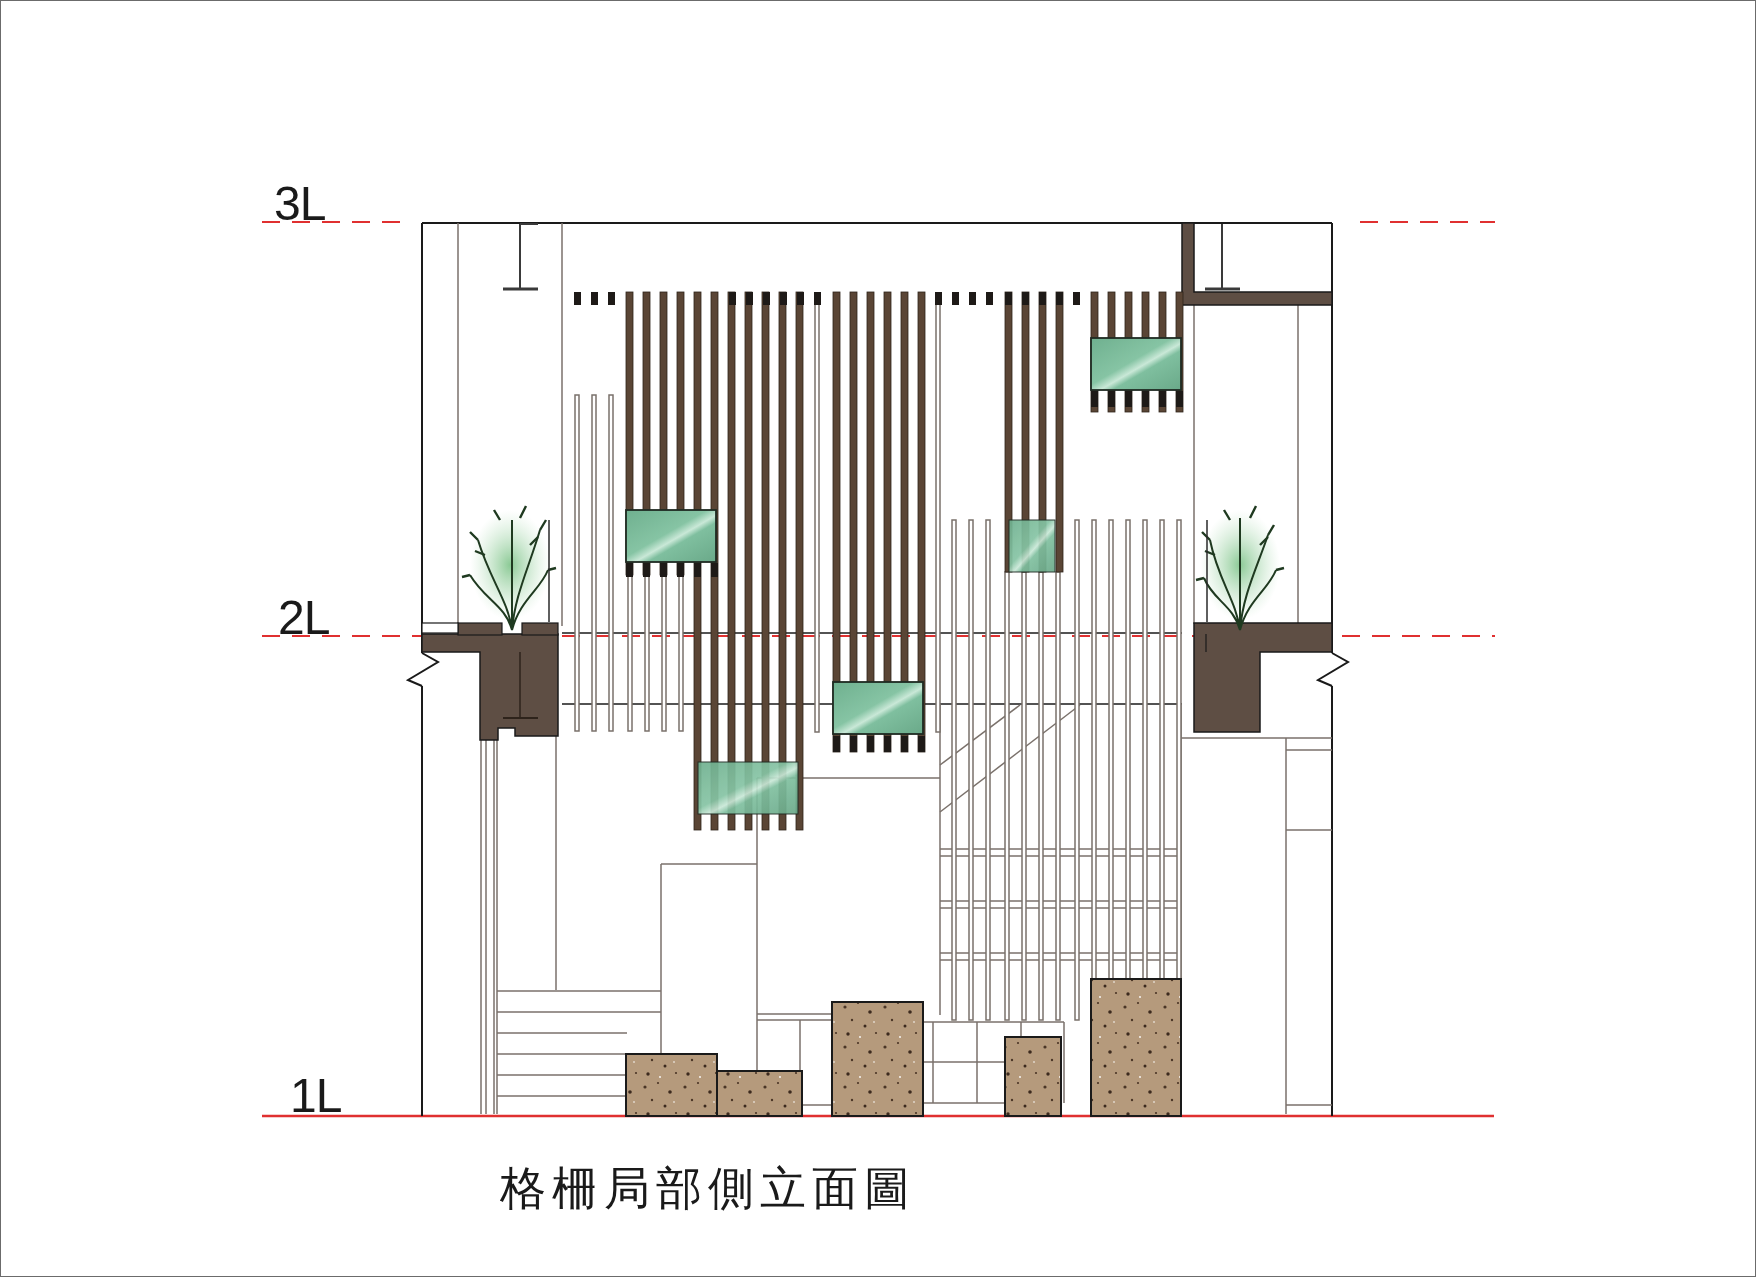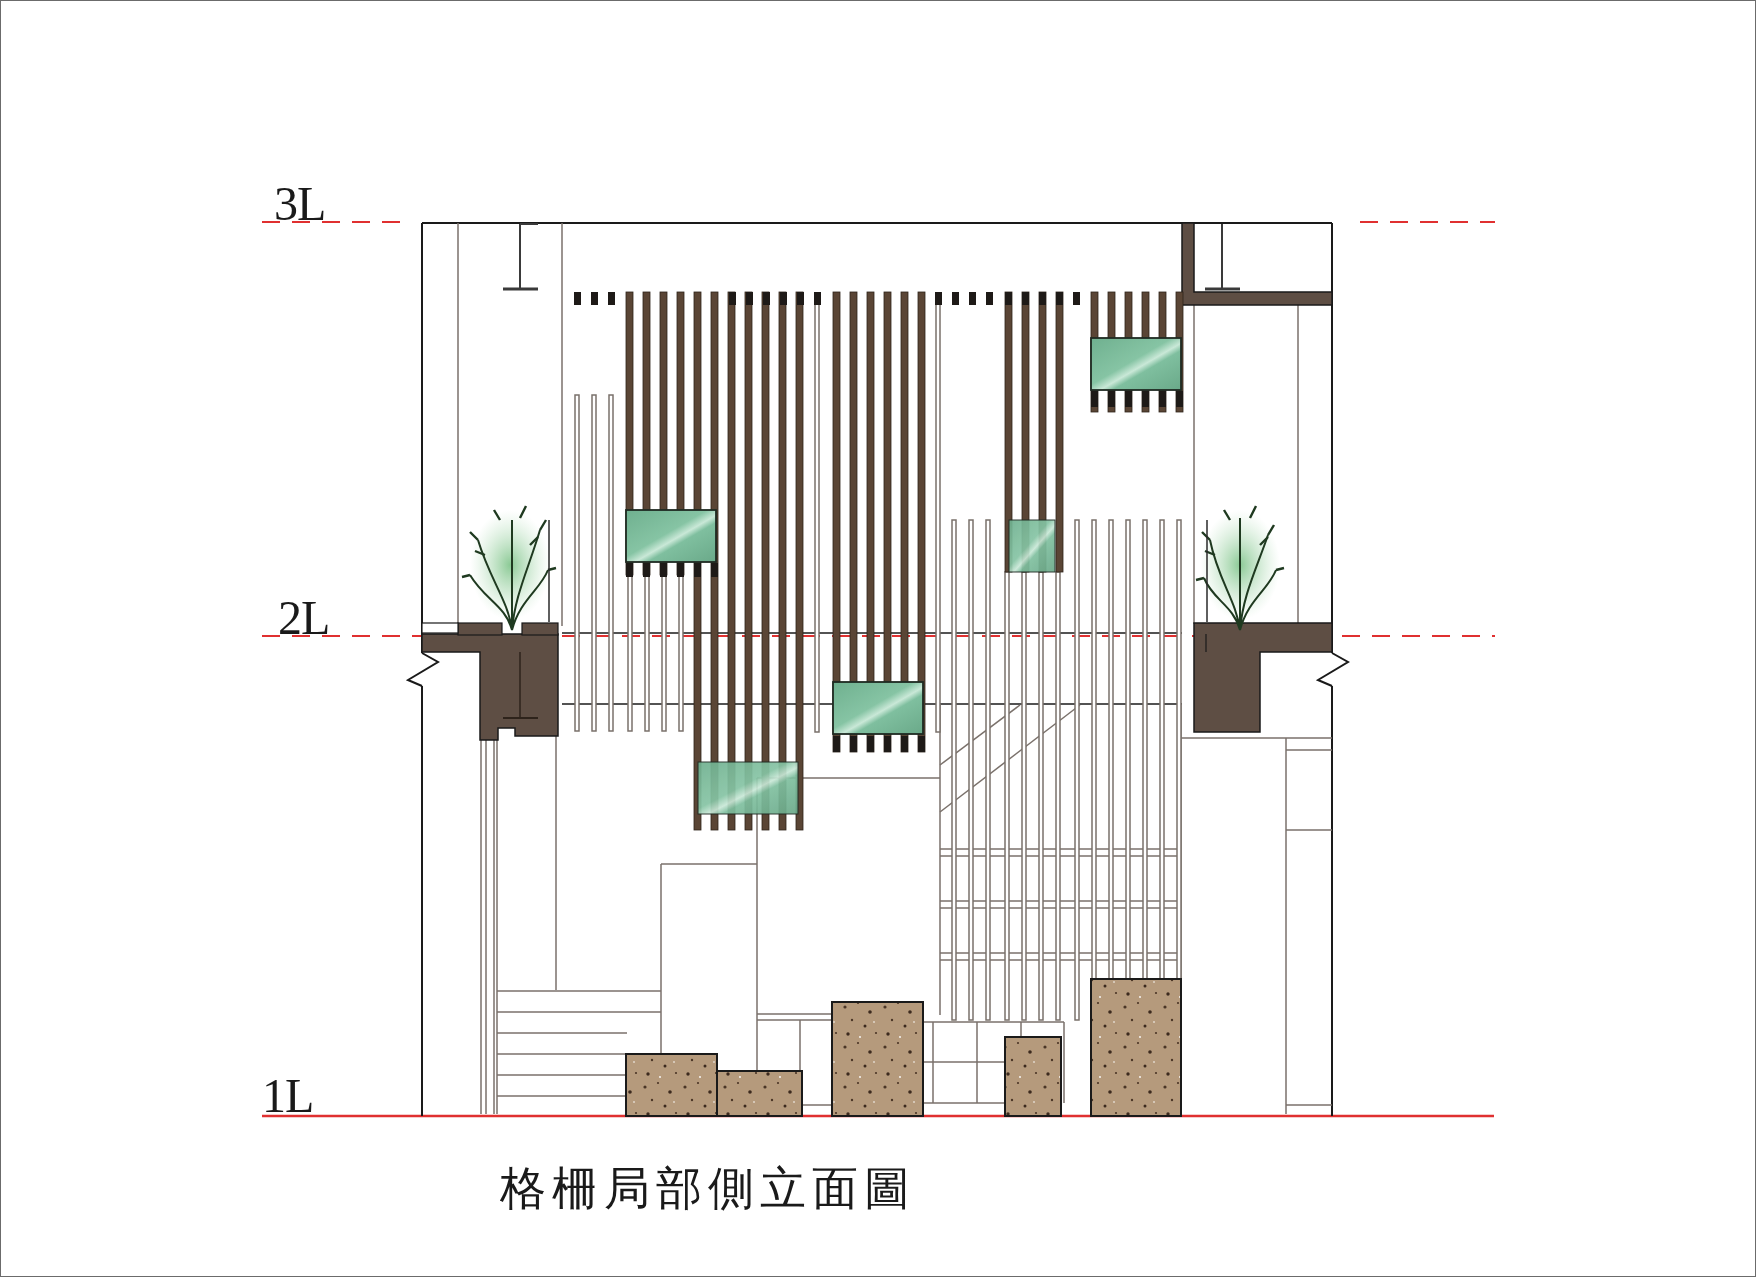--- a/index.html
+++ b/index.html
@@ -1,29 +1,29 @@
 <!DOCTYPE html>
 <html><head>
 <meta charset="utf-8">
 <style>
   html, body { margin:0; padding:0; background:#ffffff; }
   body { width:1756px; height:1277px; position:relative; overflow:hidden; font-family:"DejaVu Sans", sans-serif; }
   .page-border { position:absolute; left:0; top:0; width:1754px; height:1275px; border:1px solid #6b6b6b; box-sizing:content-box; }
-  .level-label { position:absolute; font-family:Liberation Serif, serif; font-size:48px; color:#1a1a1a; line-height:1; letter-spacing:-1px; font-weight:300; }
+  .level-label { position:absolute; font-family:Liberation Sans, sans-serif; font-size:48px; color:#1a1a1a; line-height:1; letter-spacing:-1px; font-weight:300; }
   .title { position:absolute; left:0; width:1416px; top:1158px; text-align:center; font-family:Liberation Sans, sans-serif; font-size:46px; letter-spacing:6px; color:#1a1a1a; font-weight:300; }
   svg.drawing { position:absolute; left:0; top:0; }
 </style>
 </head>
 <body>
 
 <div class="page-border"></div>
 
 <div class="level-label" style="left:274px; top:180px;">3L</div>
 <div class="level-label" style="left:278px; top:594px;">2L</div>
-<div class="level-label" style="left:262px; top:1072px;">1L</div>
+<div class="level-label" style="left:290px; top:1072px;">1L</div>
 
 <svg class="drawing" width="1756" height="1277" viewBox="0 0 1756 1277" xmlns="http://www.w3.org/2000/svg">
   <defs>
     <linearGradient id="glassGrad" x1="0" y1="0" x2="1" y2="1">
       <stop offset="0" stop-color="#6fb08f"></stop>
       <stop offset="0.45" stop-color="#86c4a4"></stop>
       <stop offset="0.55" stop-color="#c9e8d7"></stop>
       <stop offset="0.62" stop-color="#7fbf9f"></stop>
       <stop offset="1" stop-color="#6aa989"></stop>
     </linearGradient>

